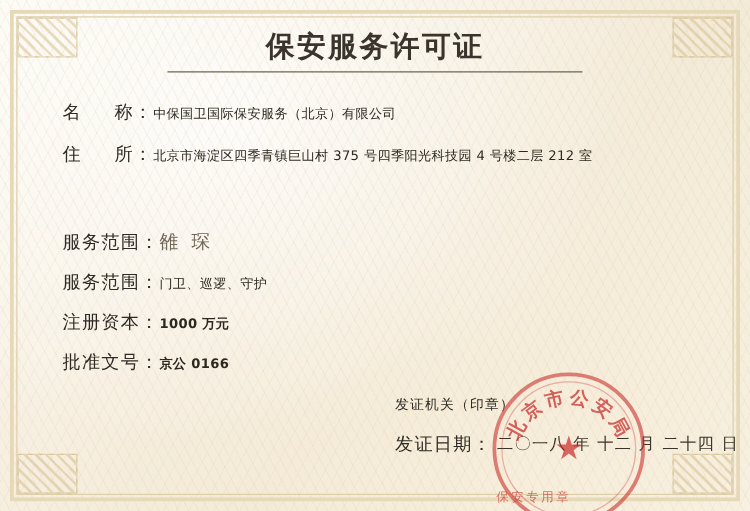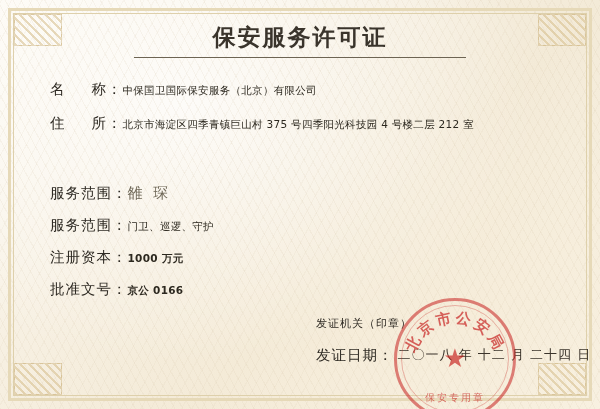--- a/index.html
+++ b/index.html
@@ -213,21 +213,20 @@
     font-family: "DejaVu Serif", serif;
     font-size: 15px;
     font-weight: bold;
     letter-spacing: 3px;
   }
   .seal .bottom-text {
     position: absolute;
     left: 0;
     right: 0;
     bottom: 12px;
-    text-align: center;
     font-family: "DejaVu Serif", serif;
     font-size: 10px;
     letter-spacing: 2px;
     color: rgba(200,36,34,0.7);
     margin-top: 44px;
   }
 </style>
 </head>
 <body>
 

